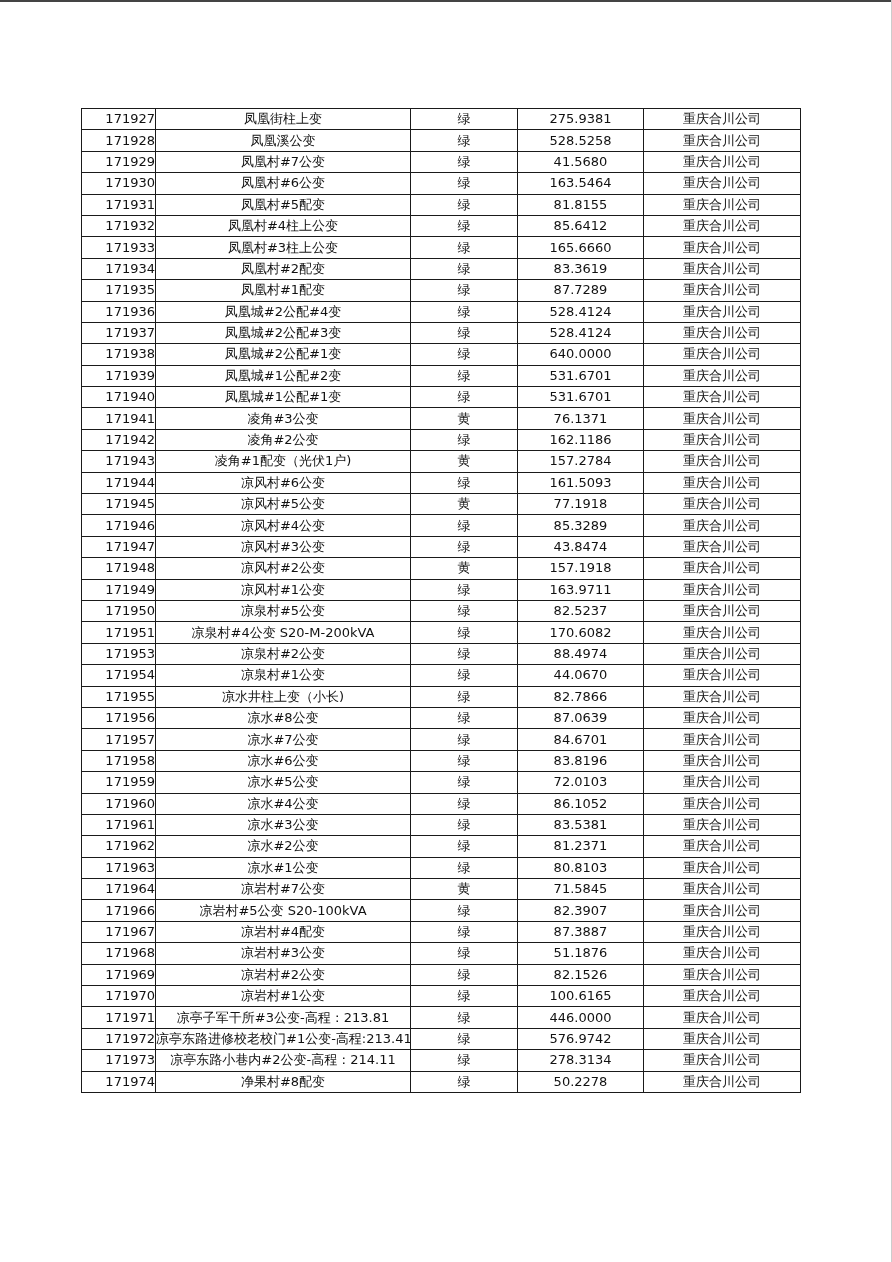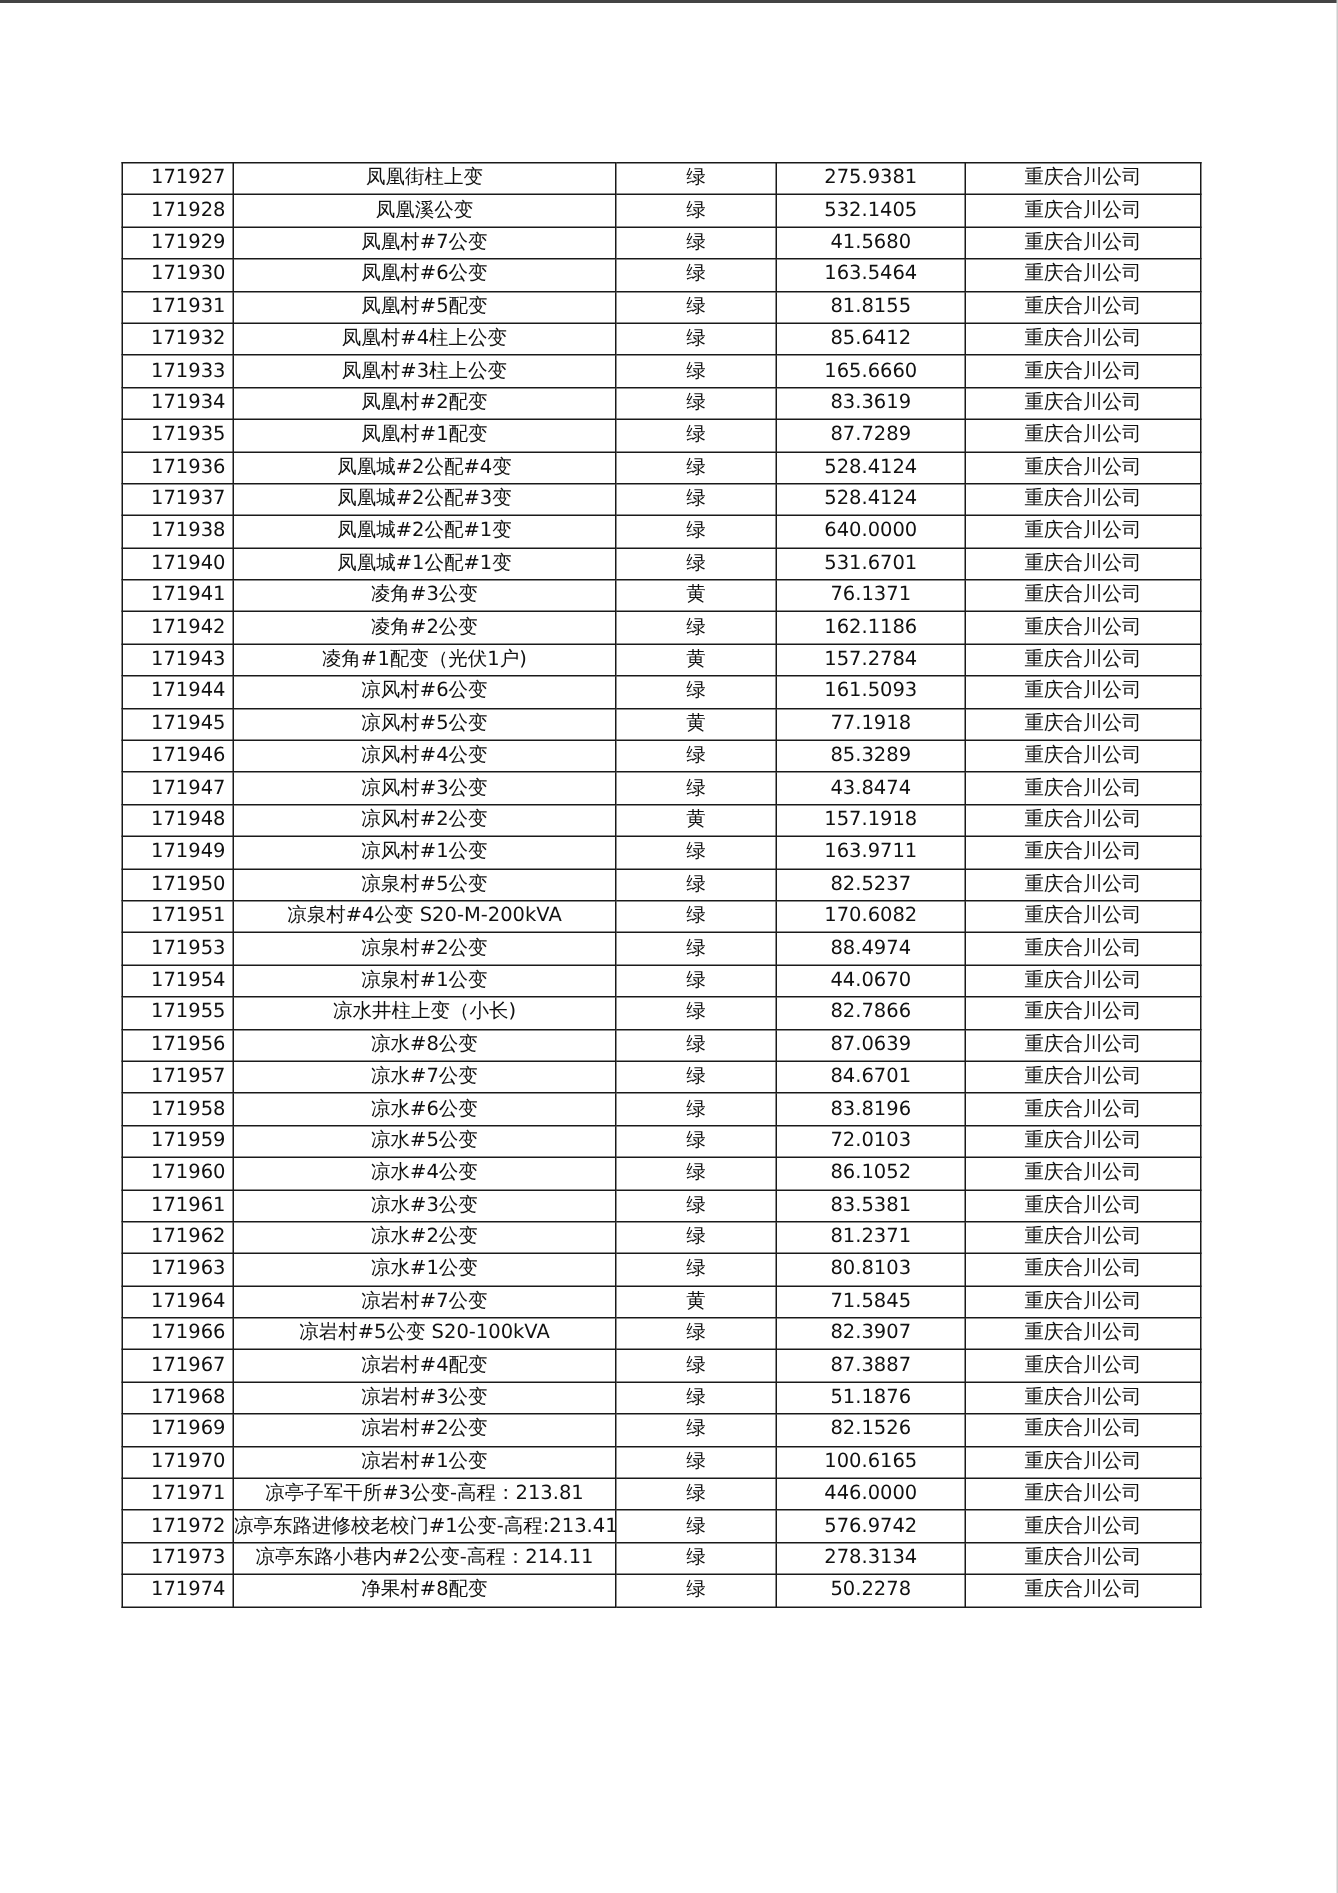--- a/index.html
+++ b/index.html
@@ -15,21 +15,21 @@
     width: 719px;
   }
   table.sheet td {
     border: 1px solid #1a1a1a;
     height: 20.4px; padding: 0;
     font-size: 13px; color: #111;
     text-align: center; vertical-align: middle;
     white-space: nowrap; overflow: hidden;
     line-height: 20px;
   }
-  table.sheet td.id { text-align: center; padding-left: 14px; }
+  table.sheet td.id { text-align: right; padding-left: 14px; }
   col.c1 { width: 74px; }
   col.c2 { width: 255px; }
   col.c3 { width: 107px; }
   col.c4 { width: 126px; }
   col.c5 { width: 157px; }
 </style>
 </head>
 <body>
 
 <div class="top-rule"></div>
@@ -48,21 +48,21 @@
         <td class="id">171927</td>
         <td>凤凰街柱上变</td>
         <td>绿</td>
         <td>275.9381</td>
         <td>重庆合川公司</td>
       </tr>
       <tr>
         <td class="id">171928</td>
         <td>凤凰溪公变</td>
         <td>绿</td>
-        <td>532.1405</td>
+        <td>528.5258</td>
         <td>重庆合川公司</td>
       </tr>
       <tr>
         <td class="id">171929</td>
         <td>凤凰村#7公变</td>
         <td>绿</td>
         <td>41.5680</td>
         <td>重庆合川公司</td>
       </tr>
       <tr>
@@ -119,20 +119,27 @@
         <td>凤凰城#2公配#3变</td>
         <td>绿</td>
         <td>528.4124</td>
         <td>重庆合川公司</td>
       </tr>
       <tr>
         <td class="id">171938</td>
         <td>凤凰城#2公配#1变</td>
         <td>绿</td>
         <td>640.0000</td>
+        <td>重庆合川公司</td>
+      </tr>
+      <tr>
+        <td class="id">171939</td>
+        <td>凤凰城#1公配#2变</td>
+        <td>绿</td>
+        <td>531.6701</td>
         <td>重庆合川公司</td>
       </tr>
       <tr>
         <td class="id">171940</td>
         <td>凤凰城#1公配#1变</td>
         <td>绿</td>
         <td>531.6701</td>
         <td>重庆合川公司</td>
       </tr>
       <tr>

